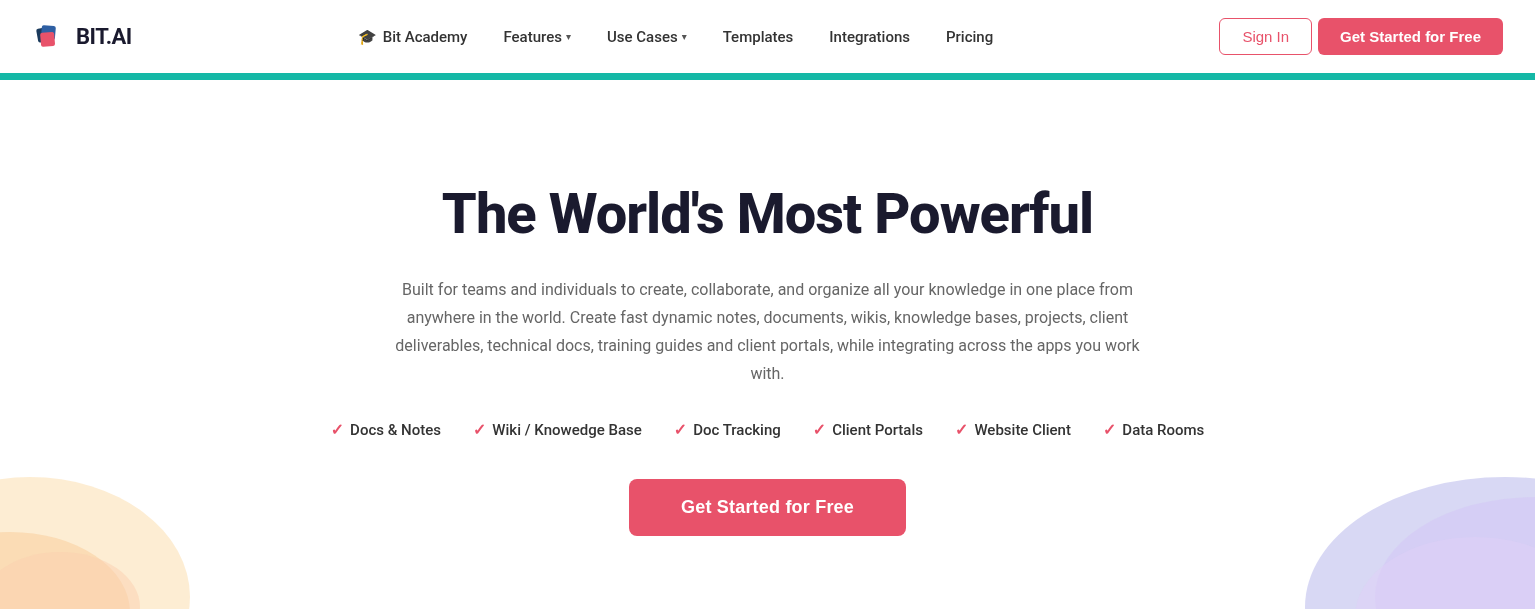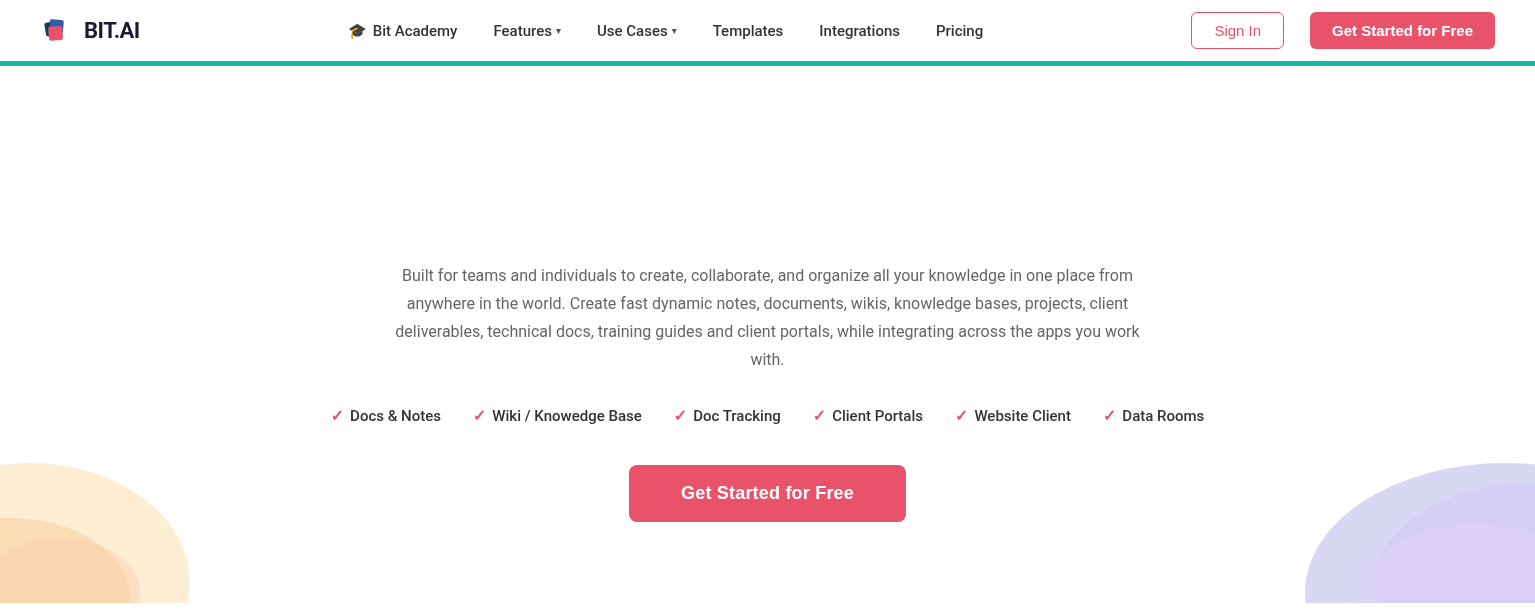--- a/index.html
+++ b/index.html
@@ -14,23 +14,23 @@
       min-height: 609px;
       overflow-x: hidden;
       position: relative;
     }
 
     
     .navbar {
       display: flex;
       align-items: center;
       justify-content: space-between;
-      padding: 0 40px;
-      height: 66px;
-      border-bottom: 5px solid #14b8a6;
+      padding: 0 32px;
+      height: 80px;
+      border-bottom: 7px solid #14b8a6;
       position: relative;
       z-index: 10;
       background: #fff;
     }
     .logo-container {
       display: flex;
       align-items: center;
       gap: 8px;
       cursor: pointer;
     }
@@ -67,21 +67,21 @@
       gap: 4px;
     }
     .chevron-icon {
       font-size: 10px;
       color: #555;
     }
 
     .nav-actions {
       display: flex;
       align-items: flex-start;
-      gap: 26px;
+      gap: 6px;
     }
     .btn-signin {
       border: 1.5px solid #e8526a;
       background: transparent;
       color: #e8526a;
       padding: 9px 22px;
       border-radius: 6px;
       font-size: 15px;
       font-weight: 500;
       cursor: pointer;
@@ -257,21 +257,21 @@
   </svg>
 
   <svg class="deco-right" viewBox="0 0 280 200" xmlns="http://www.w3.org/2000/svg">
     <ellipse cx="250" cy="190" rx="200" ry="130" fill="#c8c8f0" opacity="0.7"></ellipse>
     <ellipse cx="280" cy="180" rx="160" ry="100" fill="#d4c8f5" opacity="0.6"></ellipse>
     <ellipse cx="220" cy="200" rx="120" ry="80" fill="#e0d0f8" opacity="0.5"></ellipse>
   </svg>
 
   <div class="hero-content">
     <h1 class="hero-title">
-      <br>
+      <span>The World's Most Powerful</span><br>
     </h1>
 
     <p class="hero-subtitle">Built for teams and individuals to create, collaborate, and organize all your knowledge in one place from anywhere in the world. Create fast dynamic notes, documents, wikis, knowledge bases, projects, client deliverables, technical docs, training guides and client portals, while integrating across the apps you work with.</p>
 
     <div class="features-list">
       <div class="feature-item">
         <span class="check-icon">✓</span>
         <span>Docs &amp; Notes</span>
       </div>
       <div class="feature-item">

